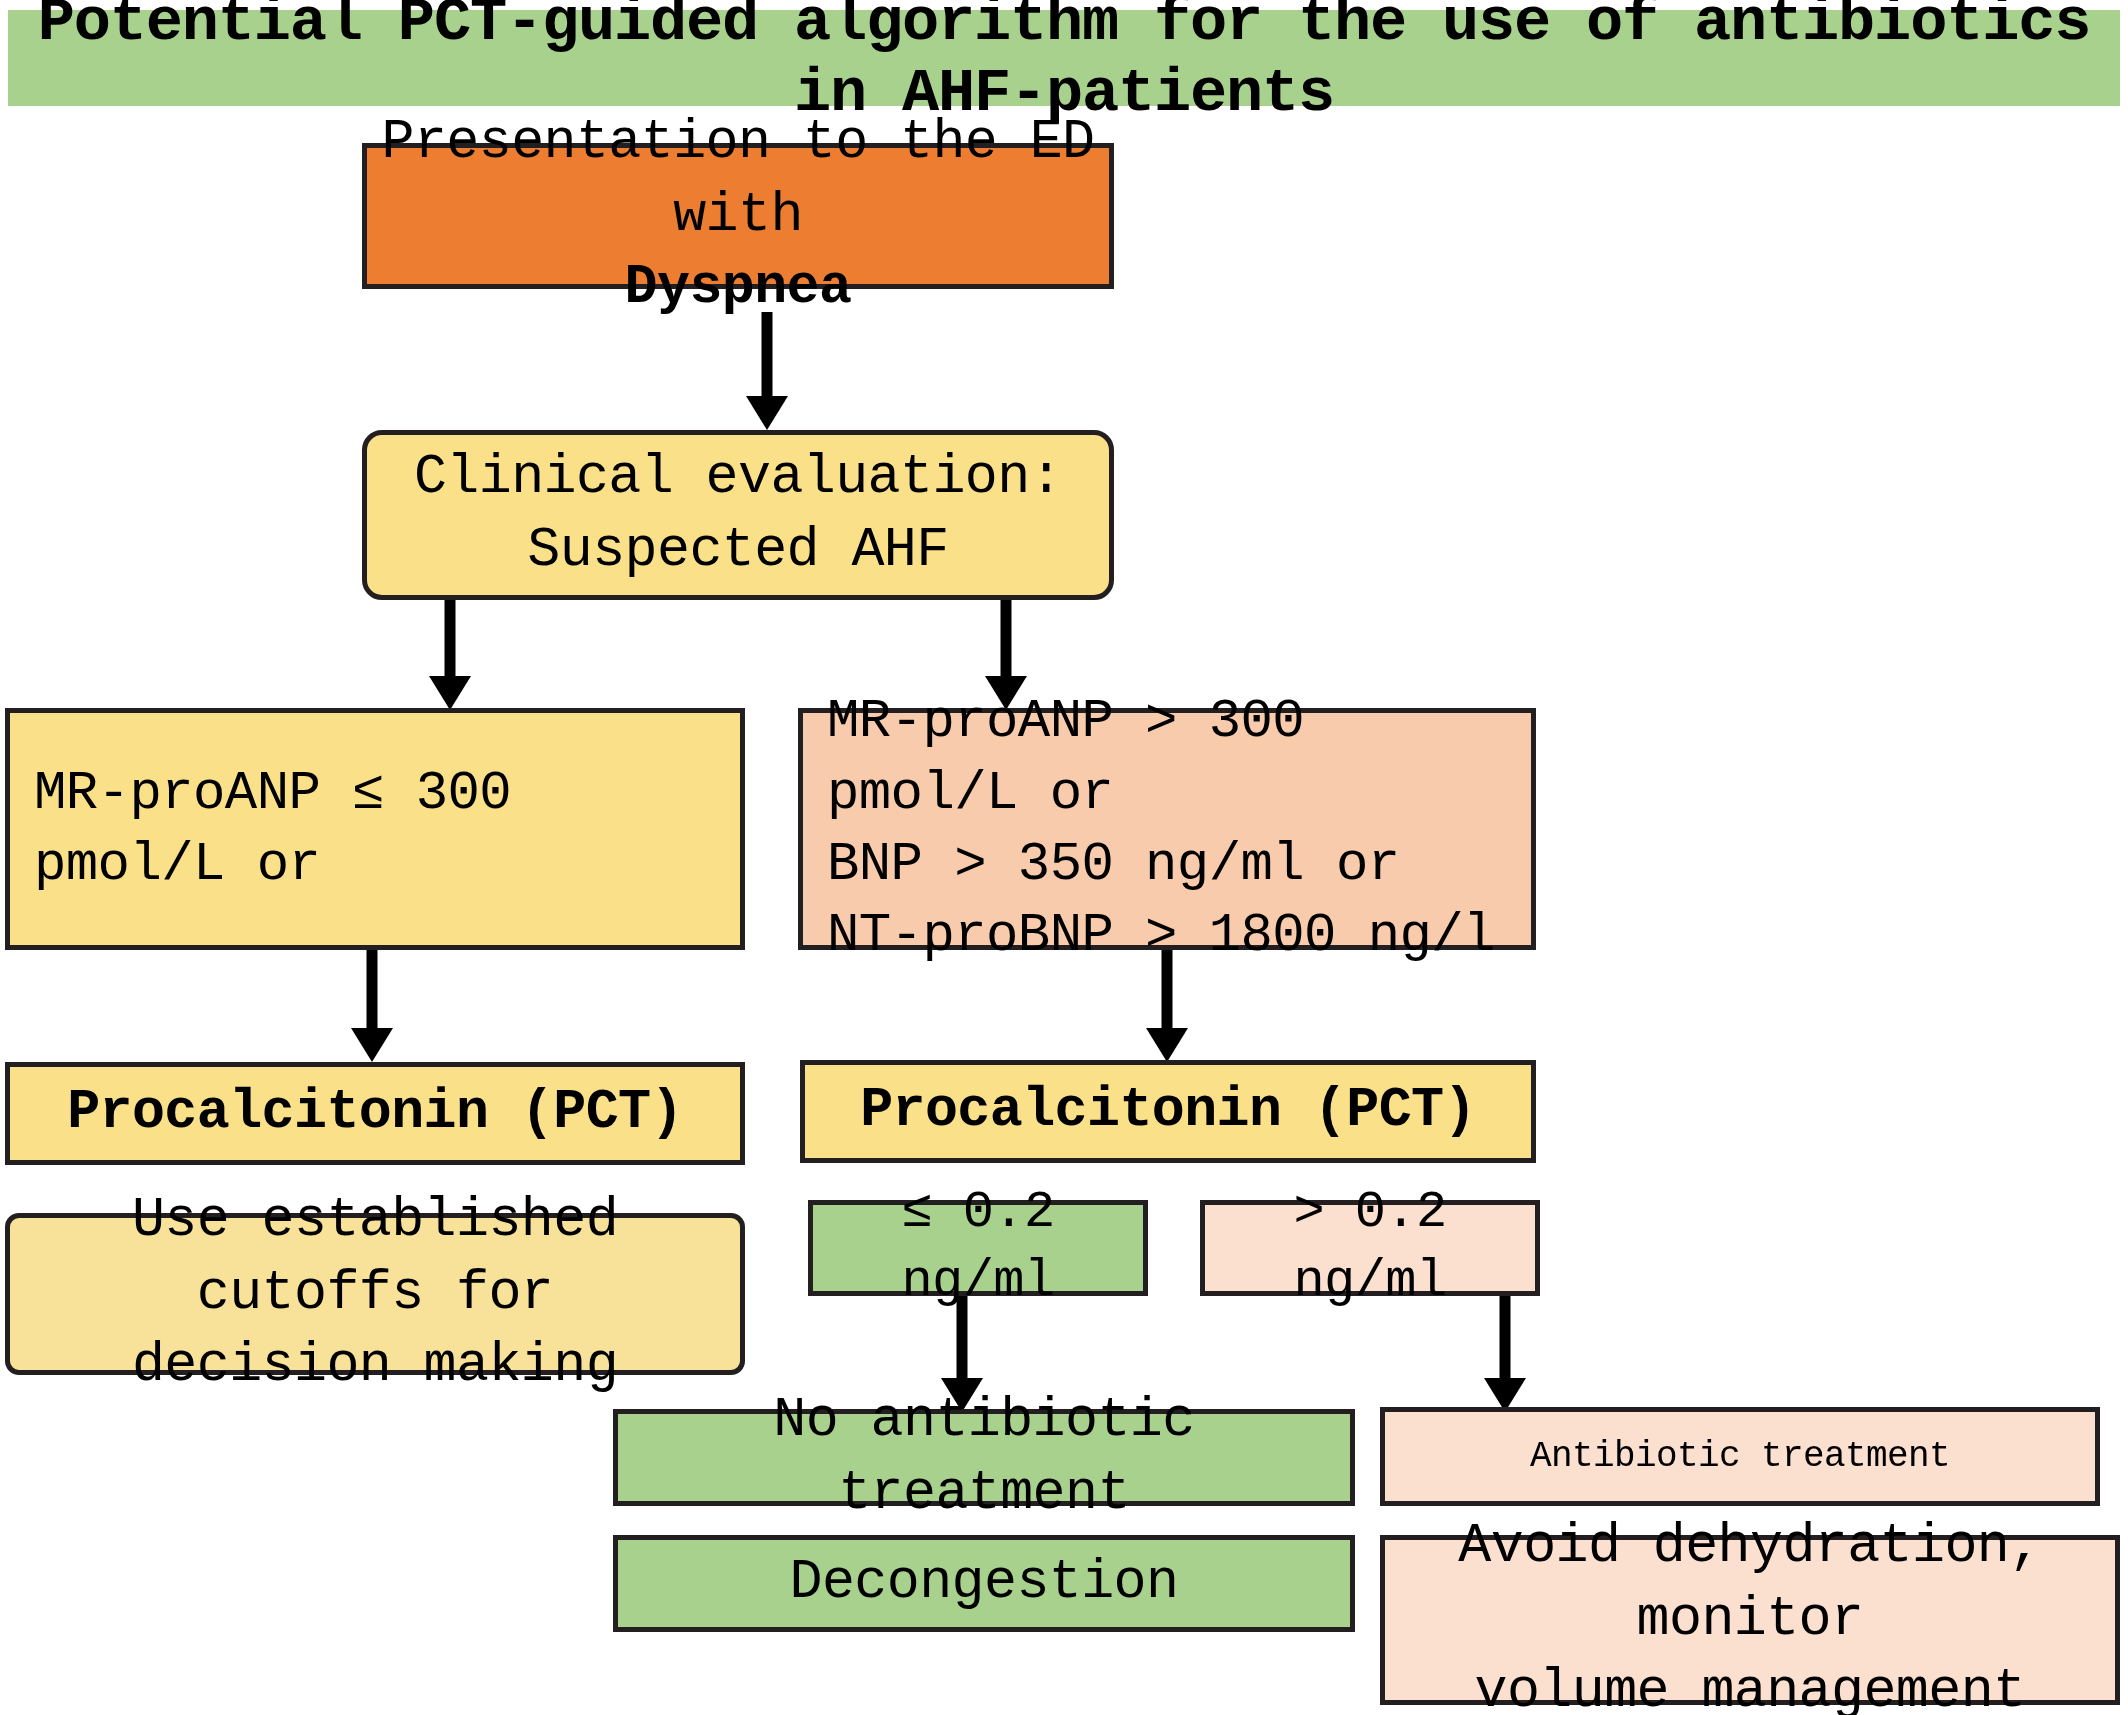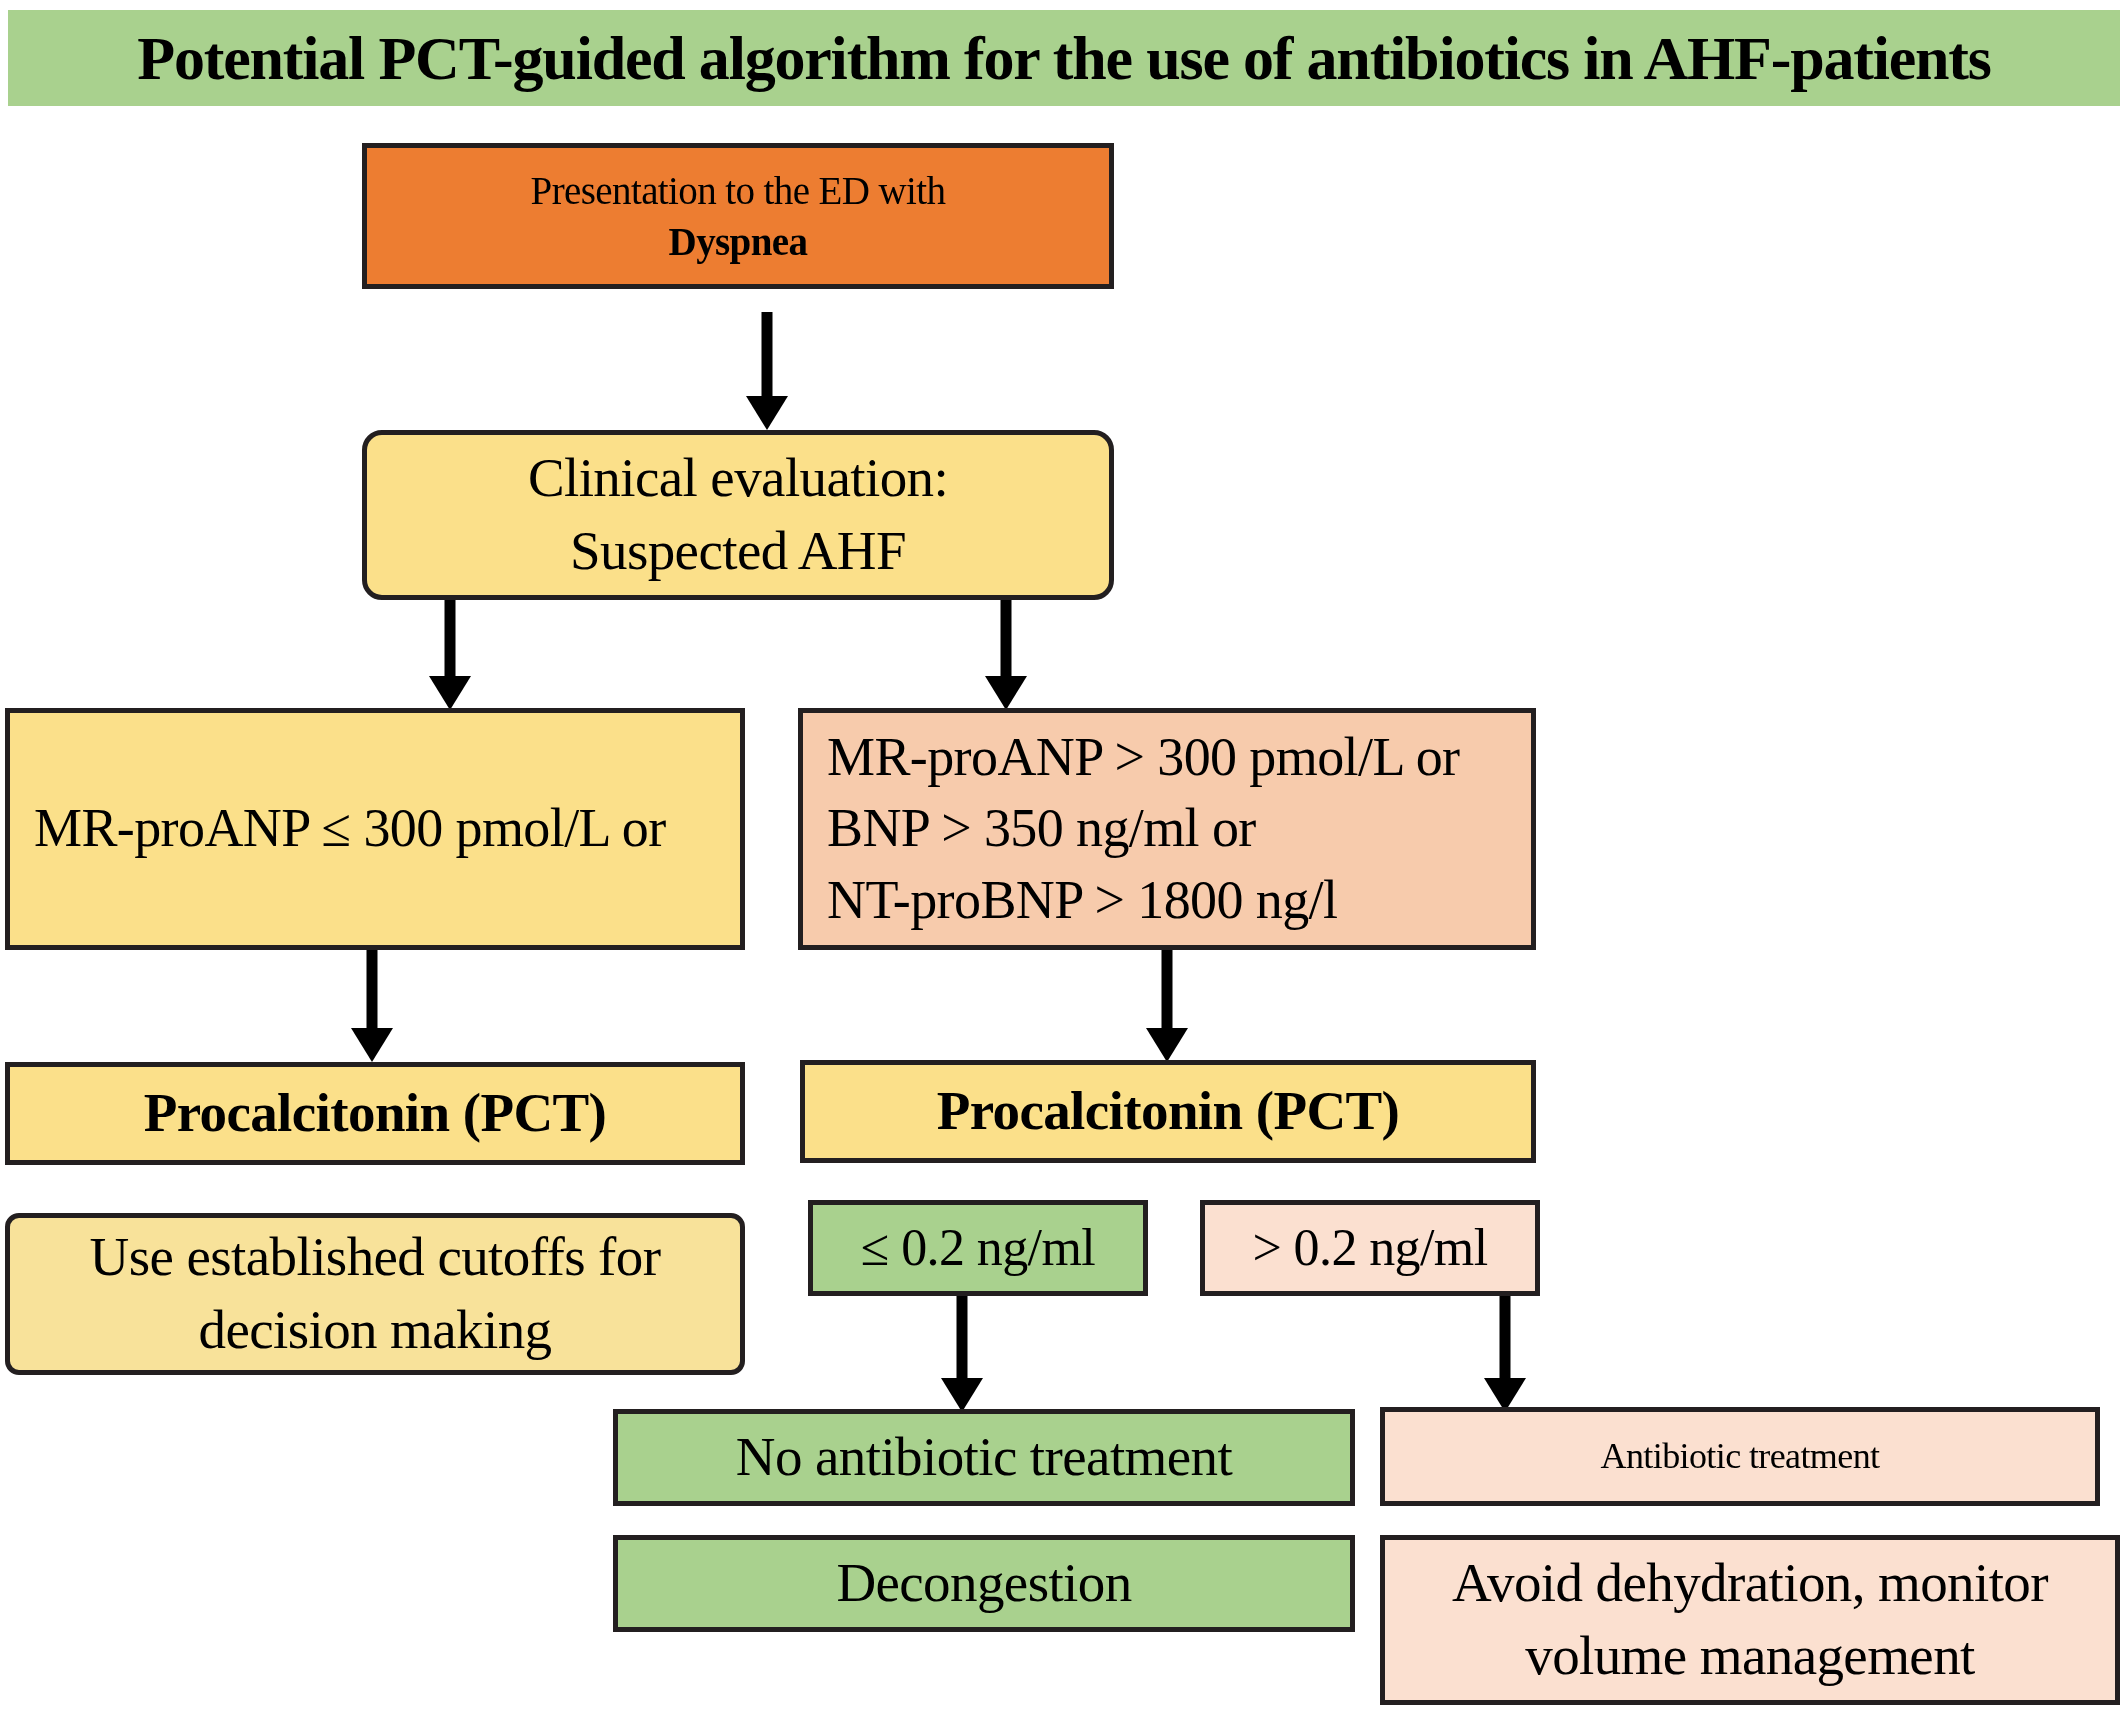--- a/index.html
+++ b/index.html
@@ -6,21 +6,21 @@
   html, body {
     margin: 0;
     padding: 0;
     background: #ffffff;
   }
   #canvas {
     position: relative;
     width: 2128px;
     height: 1715px;
     background: #ffffff;
-    font-family: Liberation Serif, serif;
+    font-family: Liberation Mono, monospace;
     overflow: hidden;
   }
   .node {
     position: absolute;
     box-sizing: border-box;
     border: 5px solid #231f20;
     display: flex;
     align-items: center;
     justify-content: center;
     text-align: center;
@@ -64,21 +64,21 @@
     bottom: 0;
   }
 </style>
 </head>
 <body>
 
 <div id="canvas">
 
   <div class="title-bar" style="left:8px; top:10px; width:2112px; height:96px; background:#a9d18e; font-size:62px;">Potential PCT-guided algorithm for the use of antibiotics in AHF-patients</div>
 
-  <div class="node" style="left:362px; top:143px; width:752px; height:146px; background:#ed7d31; font-size:39px;">
+  <div class="node" style="left:362px; top:143px; width:752px; height:146px; background:#ed7d31; font-size:55px;">
     <div class="inner">
       <span class="lead">Presentation to the ED with</span>
       <span class="strong">Dyspnea</span>
     </div>
   </div>
 
   <div class="arrow" style="left:745px; top:312px; width:44px; height:118px;">
     <div class="shaft" style="height:88px;"></div>
     <div class="head"></div>
   </div>

